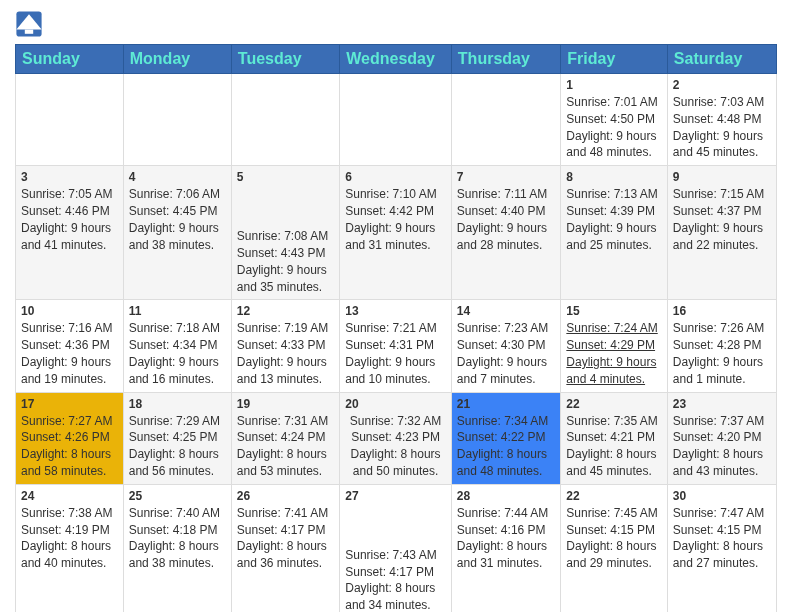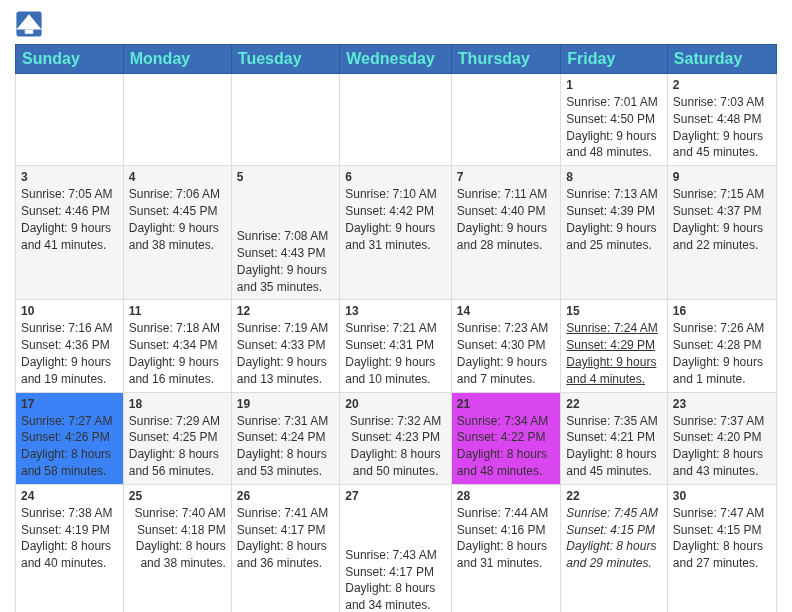--- a/index.html
+++ b/index.html
@@ -219,21 +219,21 @@
 Daylight: 9 hours and 4 minutes.</div>
           </td>
           <td>
             <span class="day-number">16</span>
             <div class="day-info" style="white-space: pre-line;">Sunrise: 7:26 AM
 Sunset: 4:28 PM
 Daylight: 9 hours and 1 minute.</div>
           </td>
         </tr>
         <tr>
-          <td style="background: #3b82f6;">
+          <td style="background: #eab308;">
             <span class="day-number">17</span>
             <div class="day-info" style="white-space: pre-line;">Sunrise: 7:27 AM
 Sunset: 4:26 PM
 Daylight: 8 hours and 58 minutes.</div>
           </td>
           <td style="background: rgb(245, 245, 245);">
             <span class="day-number">18</span>
             <div class="day-info" style="white-space: pre-line;">Sunrise: 7:29 AM
 Sunset: 4:25 PM
 Daylight: 8 hours and 56 minutes.</div>
@@ -243,21 +243,21 @@
             <div class="day-info" style="white-space: pre-line;">Sunrise: 7:31 AM
 Sunset: 4:24 PM
 Daylight: 8 hours and 53 minutes.</div>
           </td>
           <td style="background: rgb(245, 245, 245);">
             <span class="day-number">20</span>
             <div class="day-info" style="white-space: pre-line; text-align: center;">Sunrise: 7:32 AM
 Sunset: 4:23 PM
 Daylight: 8 hours and 50 minutes.</div>
           </td>
-          <td style="background: #d946ef;">
+          <td style="background: #3b82f6;">
             <span class="day-number">21</span>
             <div class="day-info" style="white-space: pre-line;">Sunrise: 7:34 AM
 Sunset: 4:22 PM
 Daylight: 8 hours and 48 minutes.</div>
           </td>
           <td style="background: rgb(245, 245, 245);">
             <span class="day-number">22</span>
             <div class="day-info" style="white-space: pre-line;">Sunrise: 7:35 AM
 Sunset: 4:21 PM
 Daylight: 8 hours and 45 minutes.</div>
@@ -271,21 +271,21 @@
         </tr>
         <tr>
           <td>
             <span class="day-number">24</span>
             <div class="day-info" style="white-space: pre-line;">Sunrise: 7:38 AM
 Sunset: 4:19 PM
 Daylight: 8 hours and 40 minutes.</div>
           </td>
           <td>
             <span class="day-number">25</span>
-            <div class="day-info" style="white-space: pre-line; text-align: right;">Sunrise: 7:40 AM
+            <div class="day-info" style="white-space: pre-line;">Sunrise: 7:40 AM
 Sunset: 4:18 PM
 Daylight: 8 hours and 38 minutes.</div>
           </td>
           <td>
             <span class="day-number">26</span>
             <div class="day-info" style="white-space: pre-line;">Sunrise: 7:41 AM
 Sunset: 4:17 PM
 Daylight: 8 hours and 36 minutes.</div>
           </td>
           <td>
@@ -295,21 +295,21 @@
 Daylight: 8 hours and 34 minutes.</div>
           </td>
           <td>
             <span class="day-number">28</span>
             <div class="day-info" style="white-space: pre-line;">Sunrise: 7:44 AM
 Sunset: 4:16 PM
 Daylight: 8 hours and 31 minutes.</div>
           </td>
           <td>
             <span class="day-number">22</span>
-            <div class="day-info" style="white-space: pre-line; font-style: italic;">Sunrise: 7:45 AM
+            <div class="day-info" style="white-space: pre-line;">Sunrise: 7:45 AM
 Sunset: 4:15 PM
 Daylight: 8 hours and 29 minutes.</div>
           </td>
           <td>
             <span class="day-number">30</span>
             <div class="day-info" style="white-space: pre-line;">Sunrise: 7:47 AM
 Sunset: 4:15 PM
 Daylight: 8 hours and 27 minutes.</div>
           </td>
         </tr>

